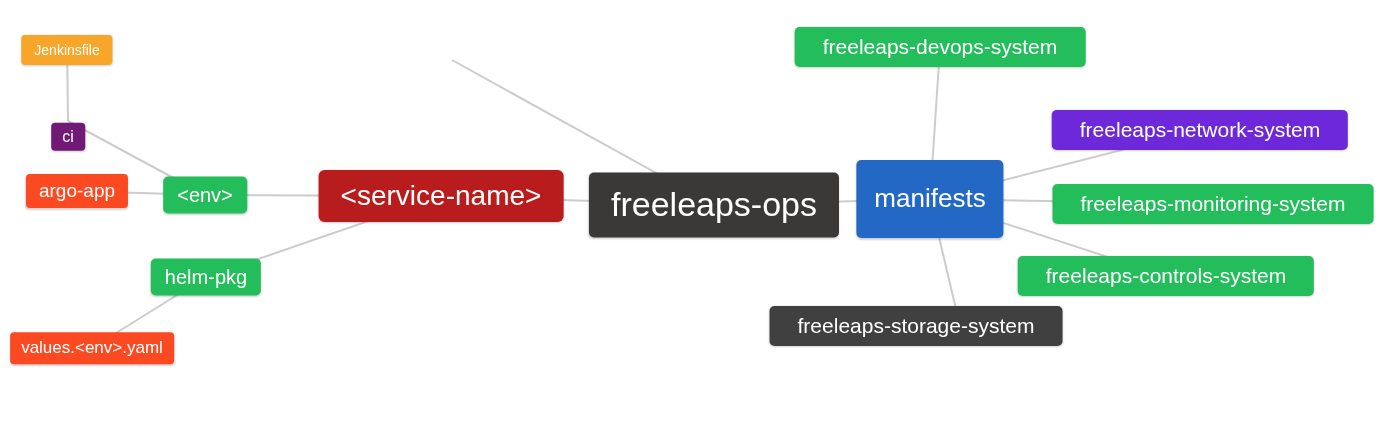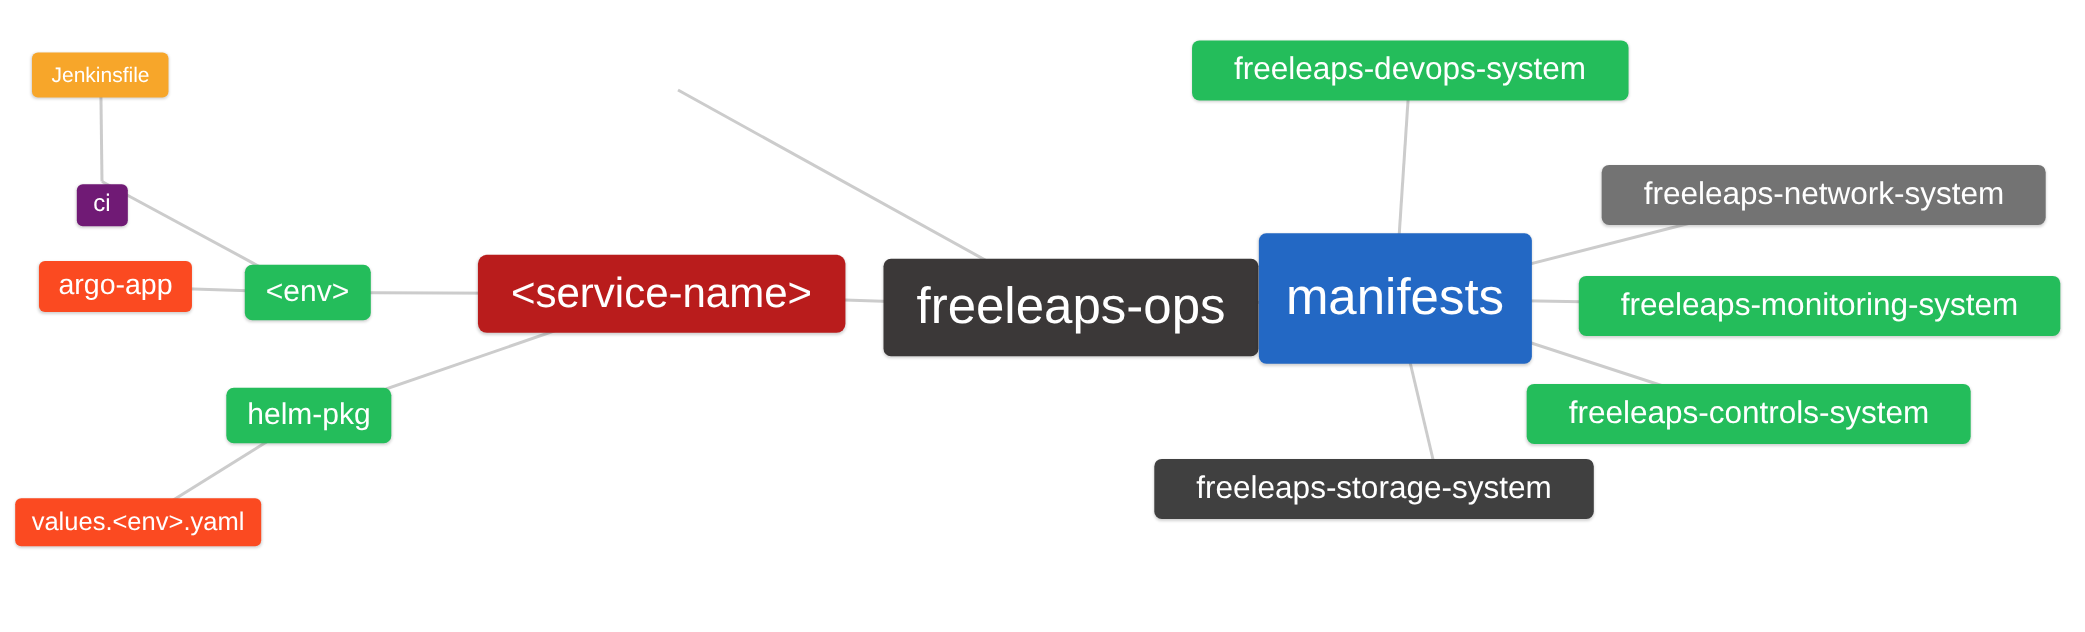--- a/index.html
+++ b/index.html
@@ -27,21 +27,21 @@
     transform: translate(-50%, -50%);
     color: #ffffff;
     white-space: nowrap;
     text-align: center;
     line-height: 1.15;
     box-shadow: 0 1px 2px rgba(0,0,0,0.18);
     cursor: pointer;
   }
   .n-xl      { font-size: 34px; padding: 13px 22px; border-radius: 5px; }
   .n-lg      { font-size: 28px; padding: 10px 22px; border-radius: 6px; }
-  .n-md      { font-size: 34px; padding: 24px 18px;  border-radius: 5px; }
+  .n-md      { font-size: 26px; padding: 24px 18px;  border-radius: 5px; }
   .n-sys     { font-size: 21px; padding: 8px 28px;  border-radius: 5px; }
   .n-sm      { font-size: 20px; padding: 7px 14px;  border-radius: 5px; }
   .n-argo    { font-size: 19px; padding: 6px 13px;  border-radius: 4px; }
   .n-values  { font-size: 17px; padding: 6px 11px;  border-radius: 4px; }
   .n-xs      { font-size: 16px; padding: 5px 11px;  border-radius: 4px; }
   .n-jenkins { font-size: 14px; padding: 7px 13px;  border-radius: 4px; }
 </style>
 </head>
 <body>
 
@@ -66,17 +66,17 @@
   <div class="node n-jenkins" style="left: 67px; top: 50px; background: rgb(247, 166, 42); color: rgb(255, 255, 255);">Jenkinsfile</div>
   <div class="node n-xs" style="left: 68px; top: 121px; background: #701a75; color: rgb(255, 255, 255); margin-top: 16px;">ci</div>
   <div class="node n-argo" style="left: 77px; top: 191px; background: rgb(251, 74, 33); color: rgb(255, 255, 255);">argo-app</div>
   <div class="node n-sm" style="left: 205px; top: 195px; background: rgb(36, 189, 91); color: rgb(255, 255, 255);">&lt;env&gt;</div>
   <div class="node n-sm" style="left: 206px; top: 277px; background: rgb(36, 189, 91); color: rgb(255, 255, 255);">helm-pkg</div>
   <div class="node n-values" style="left: 92px; top: 348px; background: rgb(251, 74, 33); color: rgb(255, 255, 255);">values.&lt;env&gt;.yaml</div>
   <div class="node n-lg" style="left: 441px; top: 196px; background: #b91c1c; color: rgb(255, 255, 255);">&lt;service-name&gt;</div>
   <div class="node n-xl" style="left: 714px; top: 205px; background: rgb(59, 56, 56); color: rgb(255, 255, 255);">freeleaps-ops</div>
   <div class="node n-md" style="left: 930px; top: 199px; background: rgb(35, 104, 196); color: rgb(255, 255, 255);">manifests</div>
   <div class="node n-sys" style="left: 940px; top: 47px; background: rgb(36, 189, 91); color: rgb(255, 255, 255);">freeleaps-devops-system</div>
-  <div class="node n-sys" style="left: 1200px; top: 130px; background: #737373; color: rgb(255, 255, 255); margin-left: 16px;">freeleaps-network-system</div>
+  <div class="node n-sys" style="left: 1200px; top: 130px; background: #6d28d9; color: rgb(255, 255, 255);">freeleaps-network-system</div>
   <div class="node n-sys" style="left: 1213px; top: 204px; background: rgb(36, 189, 91); color: rgb(255, 255, 255);">freeleaps-monitoring-system</div>
   <div class="node n-sys" style="left: 1166px; top: 276px; background: rgb(36, 189, 91); color: rgb(255, 255, 255);">freeleaps-controls-system</div>
   <div class="node n-sys" style="left: 916px; top: 326px; background: #404040; color: rgb(255, 255, 255);">freeleaps-storage-system</div>
 </div>
 
 </body></html>

